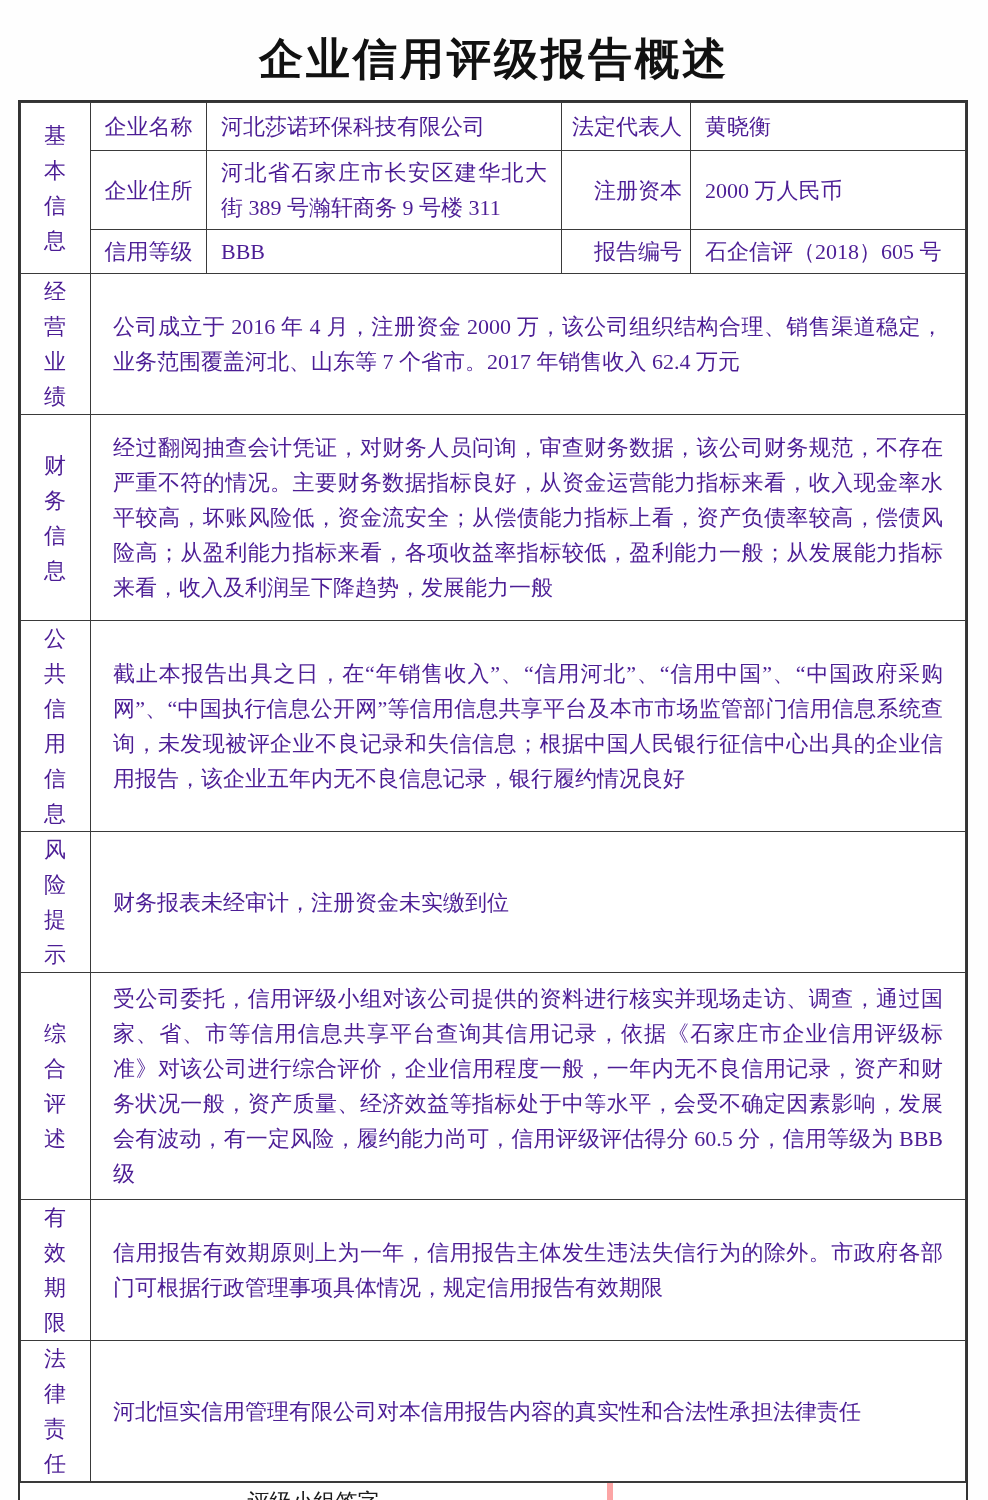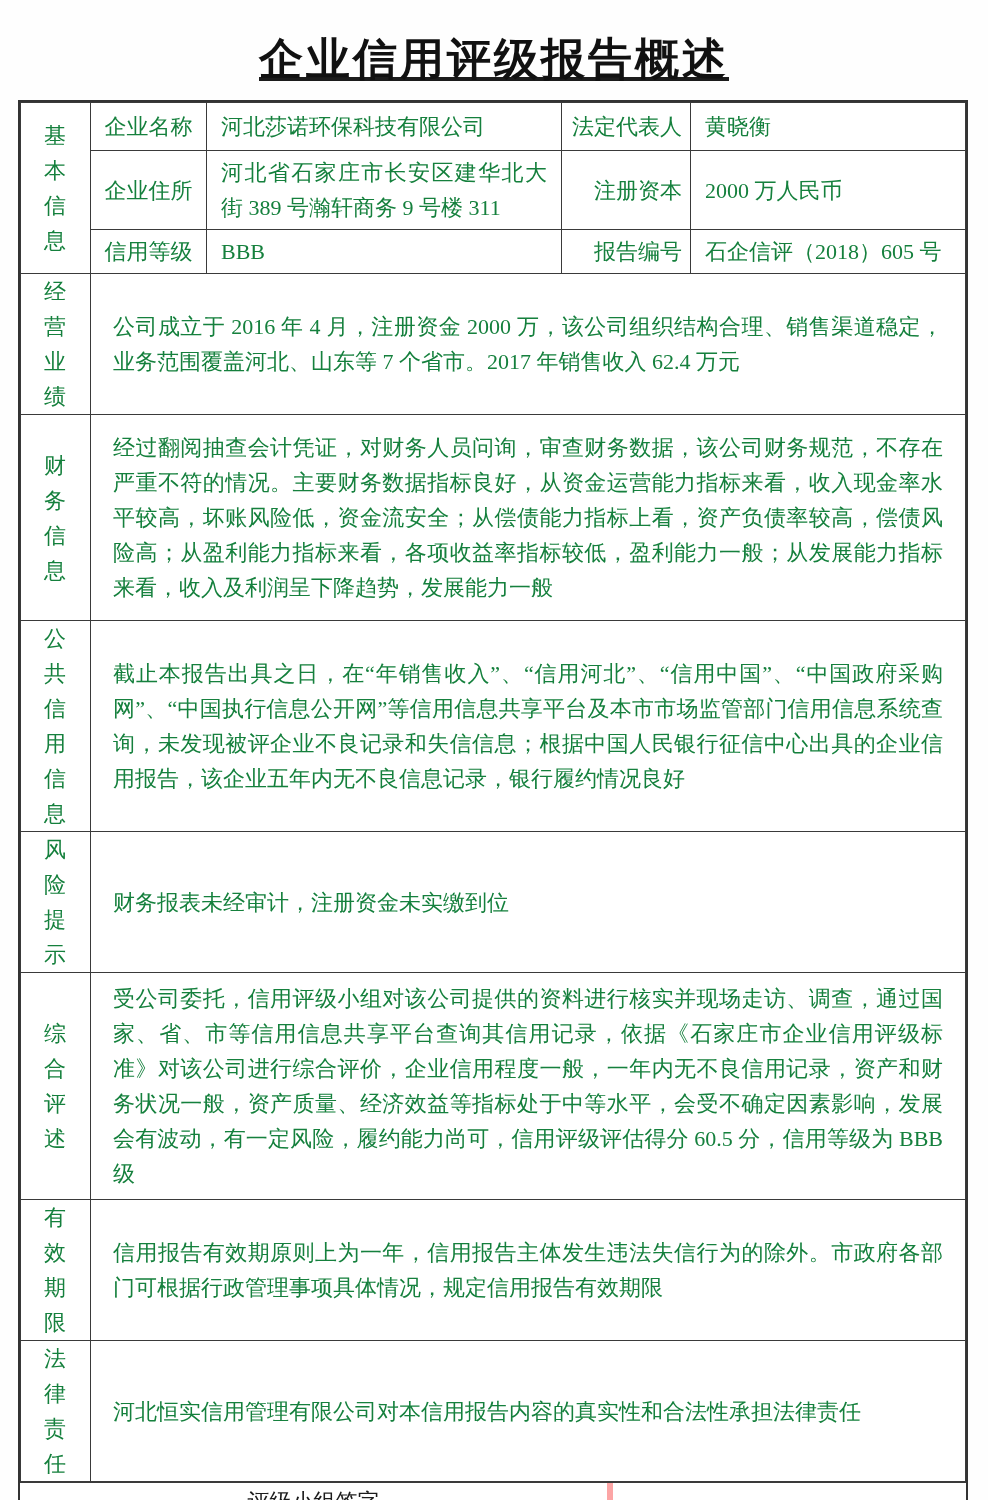--- a/index.html
+++ b/index.html
@@ -1,31 +1,31 @@
 <!DOCTYPE html>
 <html><head>
 <meta charset="utf-8">
 <style>
   html,body{margin:0;padding:0;background:#fff;}
   .page{
     position:relative;width:988px;height:1500px;background:#fefefe;
-    font-family:"Liberation Serif","DejaVu Serif",serif;color:#1c1c1c;overflow:hidden;text-decoration:underline;
+    font-family:"Liberation Serif","DejaVu Serif",serif;color:#1c1c1c;overflow:hidden;
   }
   .title{
     margin:0;padding-top:30px;text-align:center;
     font-size:44px;font-weight:700;letter-spacing:3px;color:#111;
   }
   .tbl{
     position:absolute;left:18px;top:100px;width:950px;
     border:2px solid #333;box-sizing:border-box;background:#fff;
   }
   table.main{border-collapse:collapse;width:100%;table-layout:fixed;}
   table.main td{
     border:1px solid #3a3a3a;vertical-align:middle;
-    font-size:22px;line-height:35px;color:#15803d;
+    font-size:22px;line-height:35px;color:#4c1d95;
   }
   td.side{width:70px;text-align:center;padding:0 12px;letter-spacing:1px;}
   td.lab{width:116px;text-align:center;padding:0 13px;}
   td.lab2{width:129px;text-align:right;padding:0 8px;}
   td.val{padding:4px 14px;text-align:justify;}
   td.content{padding:8px 22px;text-align:justify;}
   
   .sigrow{display:flex;border-top:1px solid #3a3a3a;height:37px;}
   .sigrow .hcell{display:flex;align-items:center;justify-content:center;font-size:22px;}
   .sigrow .hleft{width:593px;border-right:6px solid #fca5a5;box-sizing:border-box;}

